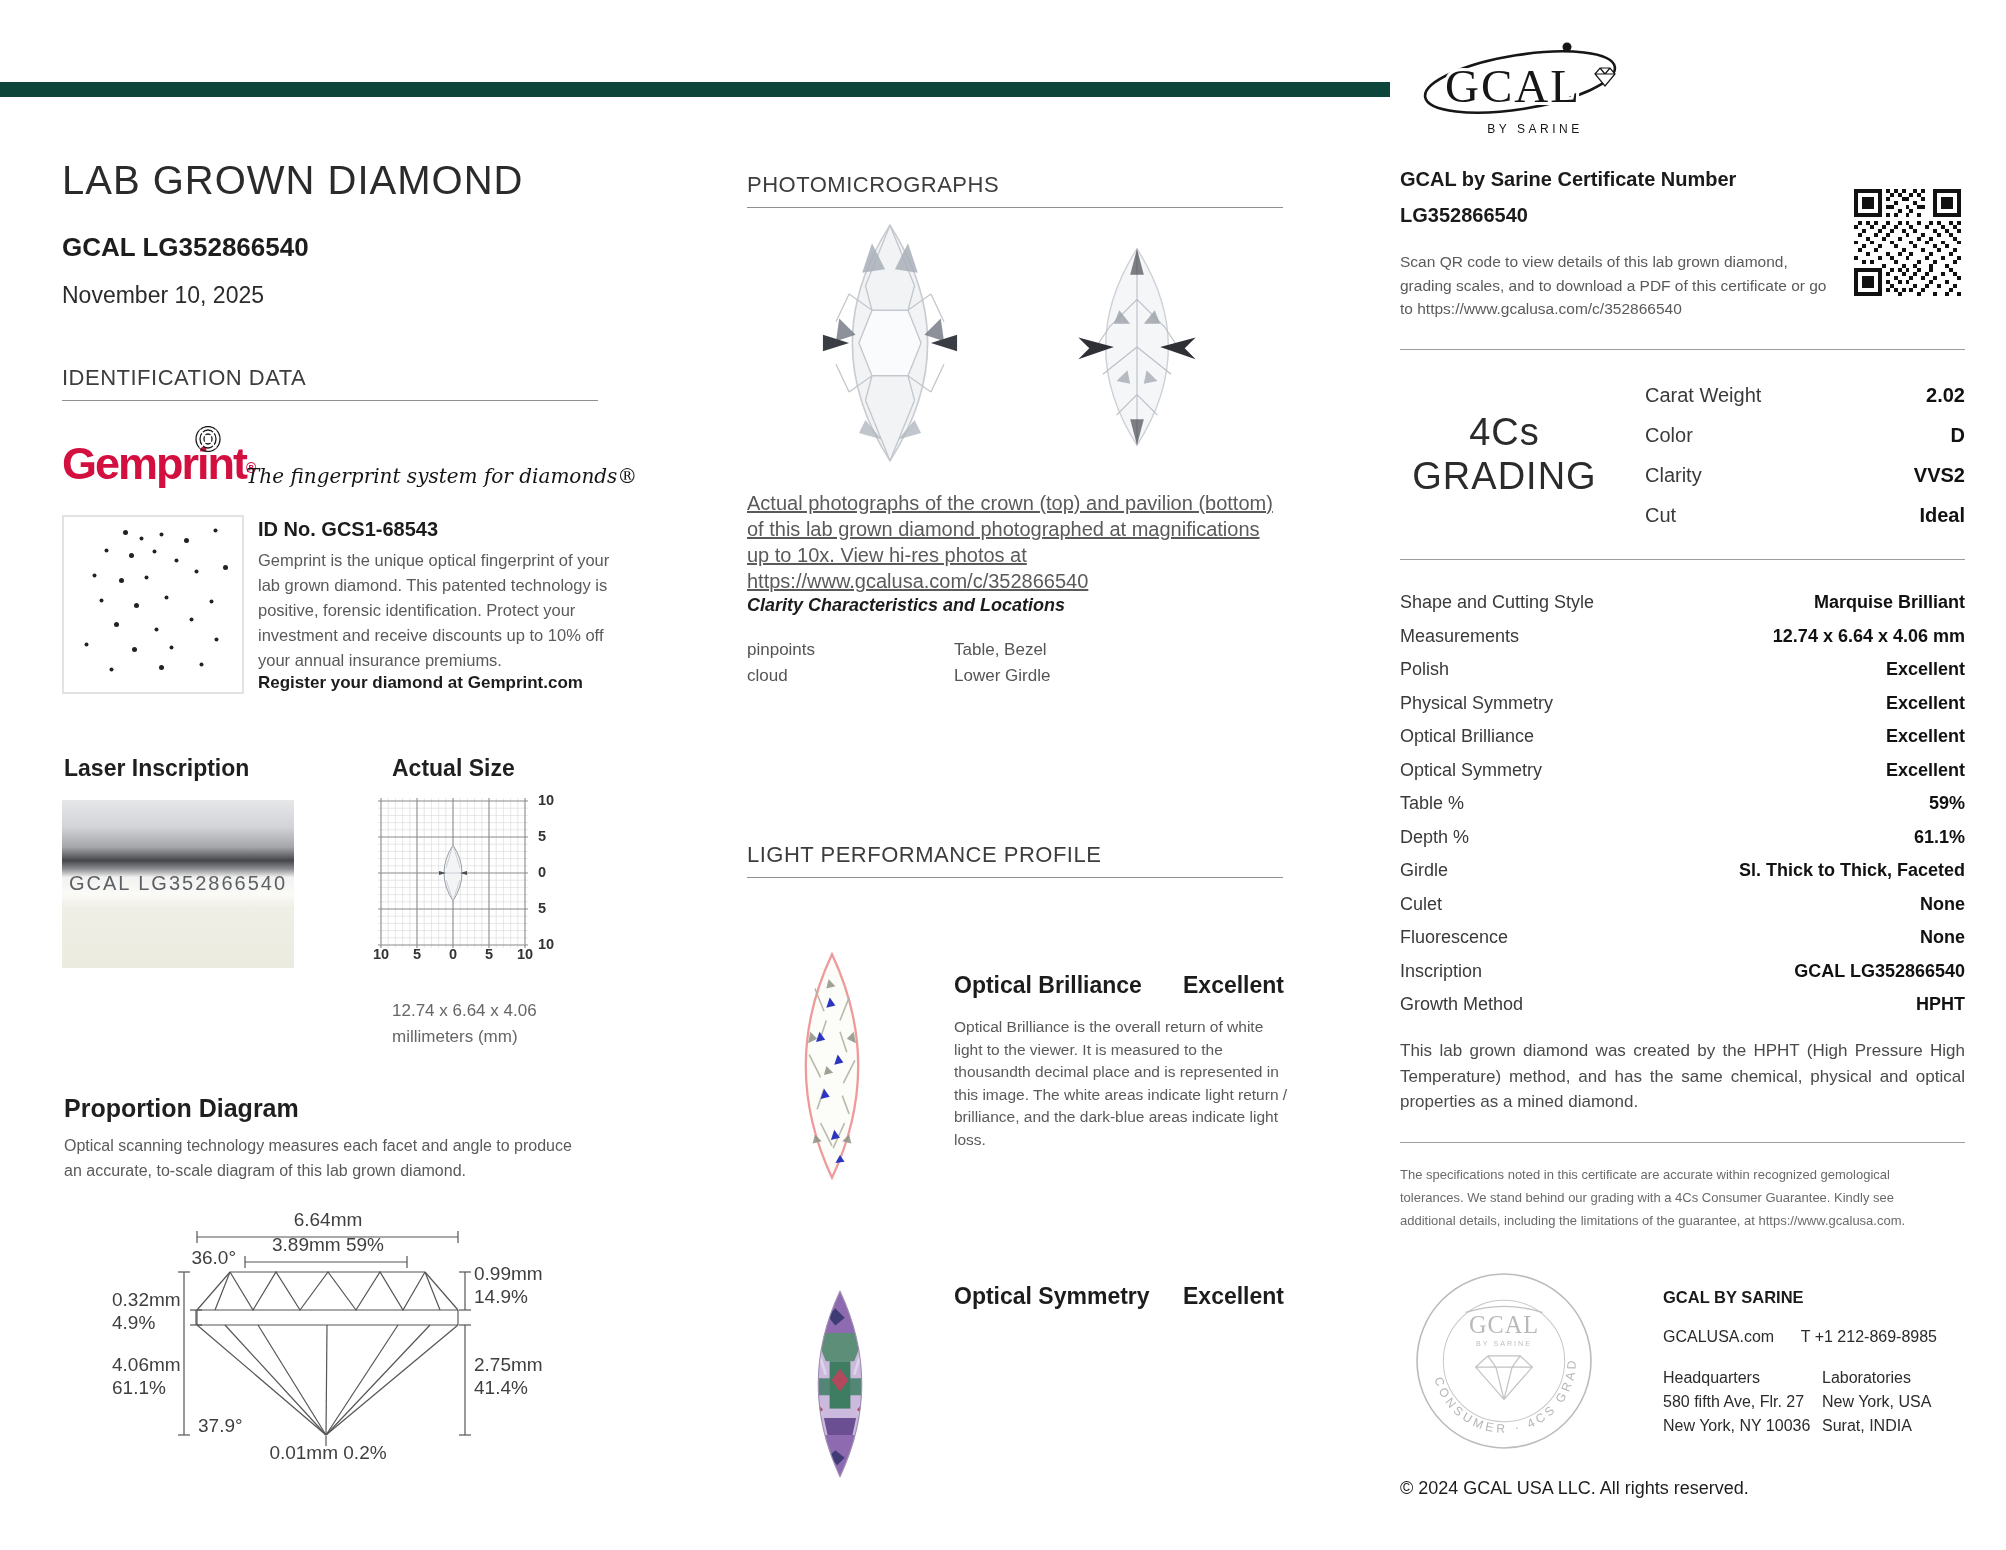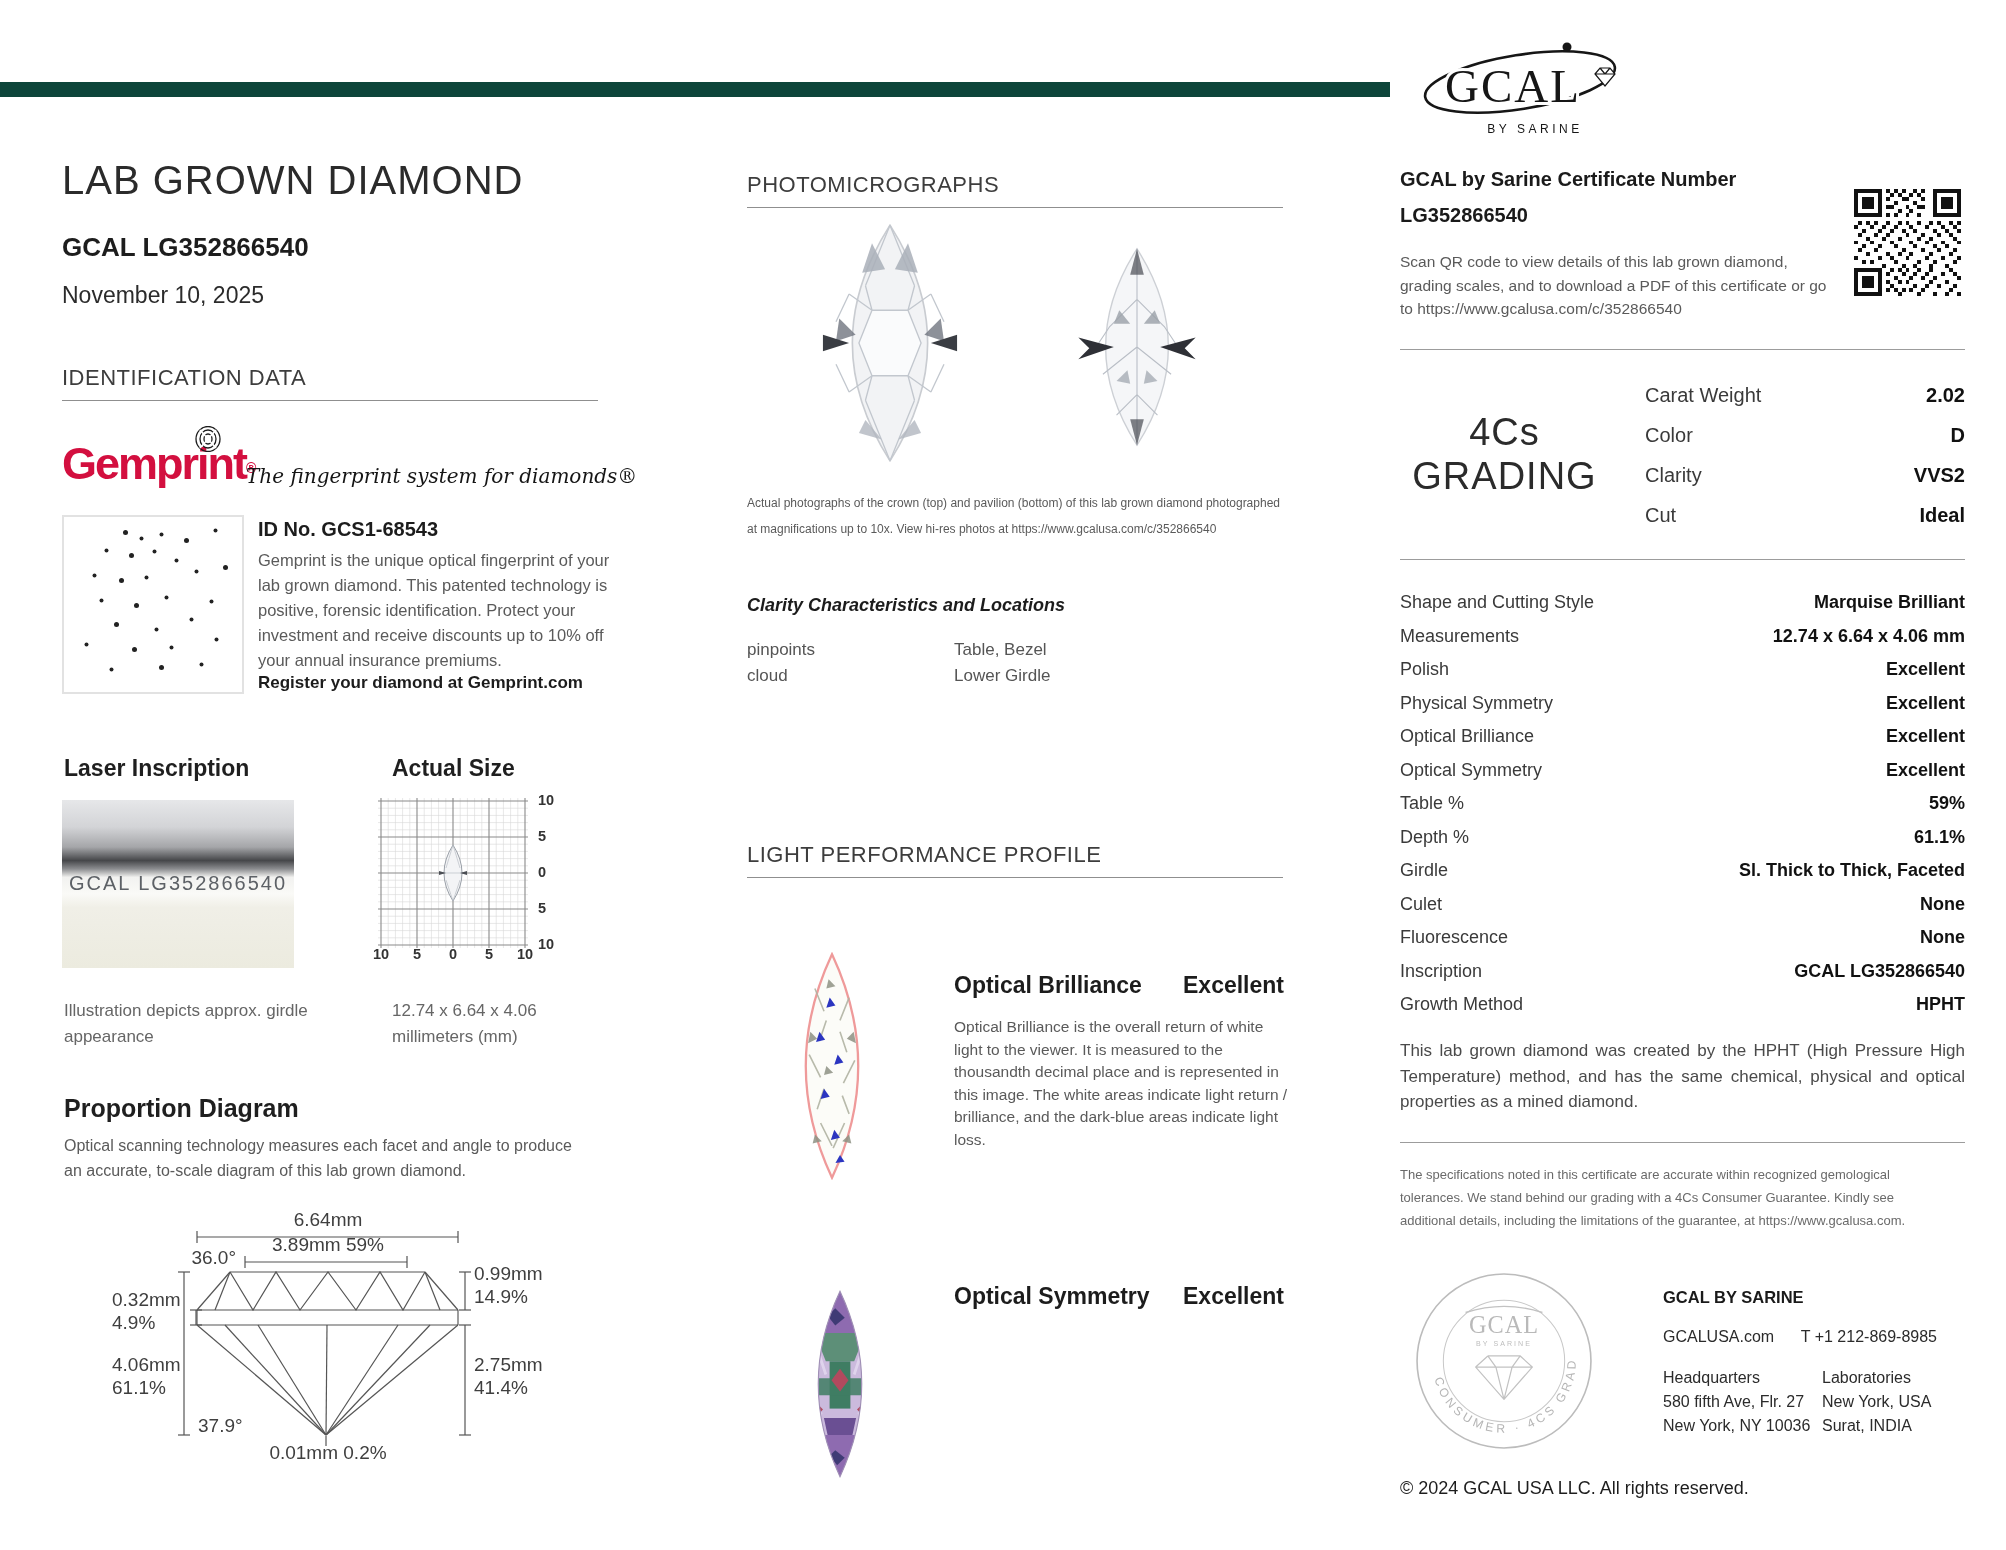--- a/index.html
+++ b/index.html
@@ -98,21 +98,20 @@
     <span class="abs tick" style="left:71px;top:156px;width:24px;">0</span>
     <span class="abs tick" style="left:107px;top:156px;width:24px;">5</span>
     <span class="abs tick" style="left:143px;top:156px;width:24px;">10</span>
     <span class="abs tick" style="left:168px;top:2px;width:24px;text-align:left;">10</span>
     <span class="abs tick" style="left:168px;top:38px;width:24px;text-align:left;">5</span>
     <span class="abs tick" style="left:168px;top:74px;width:24px;text-align:left;">0</span>
     <span class="abs tick" style="left:168px;top:110px;width:24px;text-align:left;">5</span>
     <span class="abs tick" style="left:168px;top:146px;width:24px;text-align:left;">10</span>
   </div>
 
-  <div class="abs cap17" style="left:64px;top:998px;width:250px;">Illustration depicts approx. girdle appearance</div>
   <div class="abs cap17" style="left:392px;top:998px;width:185px;">12.74 x 6.64 x 4.06 millimeters (mm)</div>
 
   <div class="abs" style="left:64px;top:1094px;font-size:25px;font-weight:bold;color:#1f1f1f;">Proportion Diagram</div>
   <div class="abs" style="left:64px;top:1133px;width:520px;font-size:16px;line-height:25px;color:#5a5a5a;">Optical scanning technology measures each facet and angle to produce an accurate, to-scale diagram of this lab grown diamond.</div>
 
   <div class="abs" style="left:108px;top:1200px;width:440px;height:275px;">
     <svg width="440" height="275" viewBox="0 0 440 275">
 
       <line x1="89" y1="37" x2="350" y2="37"></line>
         <line x1="89" y1="31" x2="89" y2="43"></line>
@@ -214,21 +213,21 @@
       <polygon points="55,147 50,128 60,128" fill="#494c52" opacity="0.7"></polygon>
       <polygon points="12,68 38,75 12,84 20,76" fill="#2e3036"></polygon>
       <polygon points="98,68 72,75 98,84 90,76" fill="#2e3036"></polygon>
       <polygon points="42,48 50,58 38,58" fill="#9aa0a8" opacity="0.8"></polygon>
       <polygon points="68,48 72,58 60,58" fill="#9aa0a8" opacity="0.8"></polygon>
       <polygon points="40,100 48,92 50,102" fill="#a6acb4" opacity="0.8"></polygon>
       <polygon points="70,100 62,92 60,102" fill="#a6acb4" opacity="0.8"></polygon>
     </svg>
   </div>
 
-  <div class="abs" style="left:747px;top:490px;width:540px;font-size:12px;line-height:26px;color:#5a5a5a;">Actual photographs of the crown (top) and pavilion (bottom) of this lab grown diamond photographed at magnifications up to 10x. View  hi-res photos at https://www.gcalusa.com/c/352866540</div>
+  <div class="abs" style="left:747px;top:490px;width:540px;font-size:20px;line-height:26px;color:#5a5a5a;text-decoration:underline;">Actual photographs of the crown (top) and pavilion (bottom) of this lab grown diamond photographed at magnifications up to 10x. View  hi-res photos at https://www.gcalusa.com/c/352866540</div>
 
   <div class="abs b" style="left:747px;top:595px;font-size:18px;color:#1c1c1c;font-style:italic;">Clarity Characteristics and Locations</div>
   <div class="abs" style="left:747px;top:640px;width:420px;font-size:17px;color:#555;">
     <span>pinpoints</span>
     <span class="abs" style="left:207px;top:0;">Table, Bezel</span>
   </div>
   <div class="abs" style="left:747px;top:666px;width:420px;font-size:17px;color:#555;">
     <span>cloud</span>
     <span class="abs" style="left:207px;top:0;">Lower Girdle</span>
   </div>

